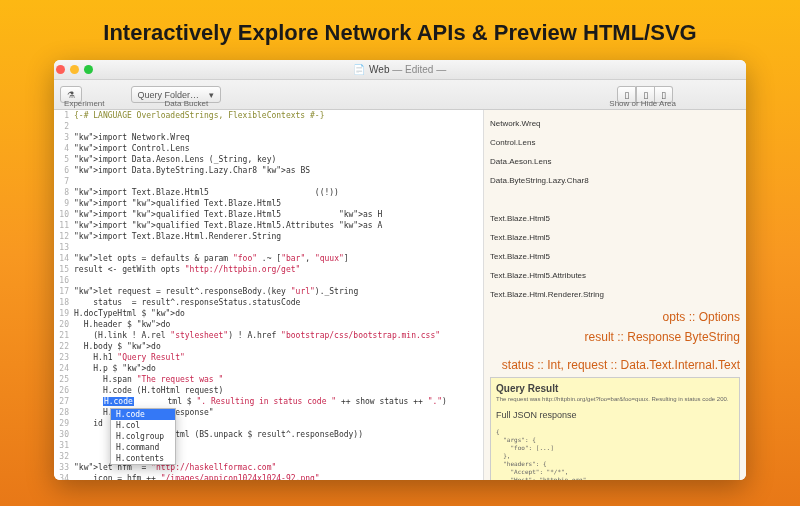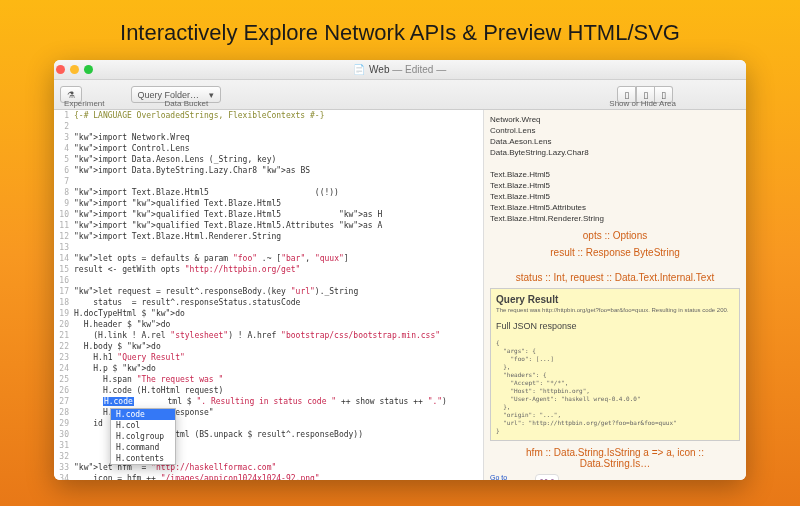--- a/index.html
+++ b/index.html
@@ -3,21 +3,21 @@
 <meta charset="utf-8">
 <style>
 * { margin: 0; padding: 0; box-sizing: border-box; }
 body {
   width: 800px; height: 506px;
   background: linear-gradient(to bottom, #fdb813 0%, #f89820 50%, #e87817 100%);
   font-family: -apple-system, "Helvetica Neue", Arial, sans-serif;
   overflow: hidden;
 }
 .hero {
-  font-size: 22px; font-weight: 400; color: #1a1a1a;
+  font-size: 22px; font-weight: 700; color: #1a1a1a;
   text-align: center; padding: 20px 0 14px;
 }
 .window {
   width: 692px; height: 420px;
   margin: 0 auto;
   background: #fff;
   border-radius: 6px;
   box-shadow: 0 8px 28px rgba(0,0,0,.3);
   display: flex; flex-direction: column;
   overflow: hidden;
@@ -59,22 +59,22 @@
 .code{position:absolute;left:20px;top:0;white-space:pre;color:#333;right:0}.str{color:#c7254e}.cm{color:#8a8a30}
 .hl{background:#3478f6;color:#fff;padding:0 1px}
 .popup{position:absolute;left:56px;top:199px;width:66px;background:#fff;border:1px solid #bbb;box-shadow:0 4px 10px rgba(0,0,0,.25);font-size:8px;line-height:11px;}
 .popup div{padding:0 5px;color:#333}
 .popup .sel{background:#3478f6;color:#fff}
 .sidebar{
   width:38%; background:#faf6ee; border-left:1px solid #ddd;
   font-size:8px; color:#444; display:flex; flex-direction:column;
   overflow:hidden; padding:4px 6px;
 }
-.sblist{line-height:11px;color:#333}
-.hint{color:#d06018;text-align:center;font-size:10px;margin-top:6px}
+.sblist{line-height:19px;color:#333}
+.hint{color:#d06018;text-align:right;font-size:12px;margin-top:6px}
 .preview{background:#fef9c3;border:1px solid #ccc;margin-top:5px;padding:5px;font-size:7px;flex:0 0 auto}
 .preview h3{font-size:10px;font-weight:600;margin-bottom:2px}
 .preview .sub{font-size:6px;color:#666;margin-bottom:3px}
 .preview pre{font-family:Menlo,monospace;color:#666;font-size:6px;line-height:8px;white-space:pre}
 .sb2{margin-top:5px;display:flex;gap:5px;align-items:flex-start}
 .linkbox{color:#1a4fc7;text-decoration:underline;font-size:7px;max-width:40px}
 .logo{width:24px;height:24px;border-radius:4px;background:#fff;border:1px solid #ddd;display:flex;align-items:center;justify-content:center}
 .logo svg{width:18px;height:18px}
 </style>
 </head>

